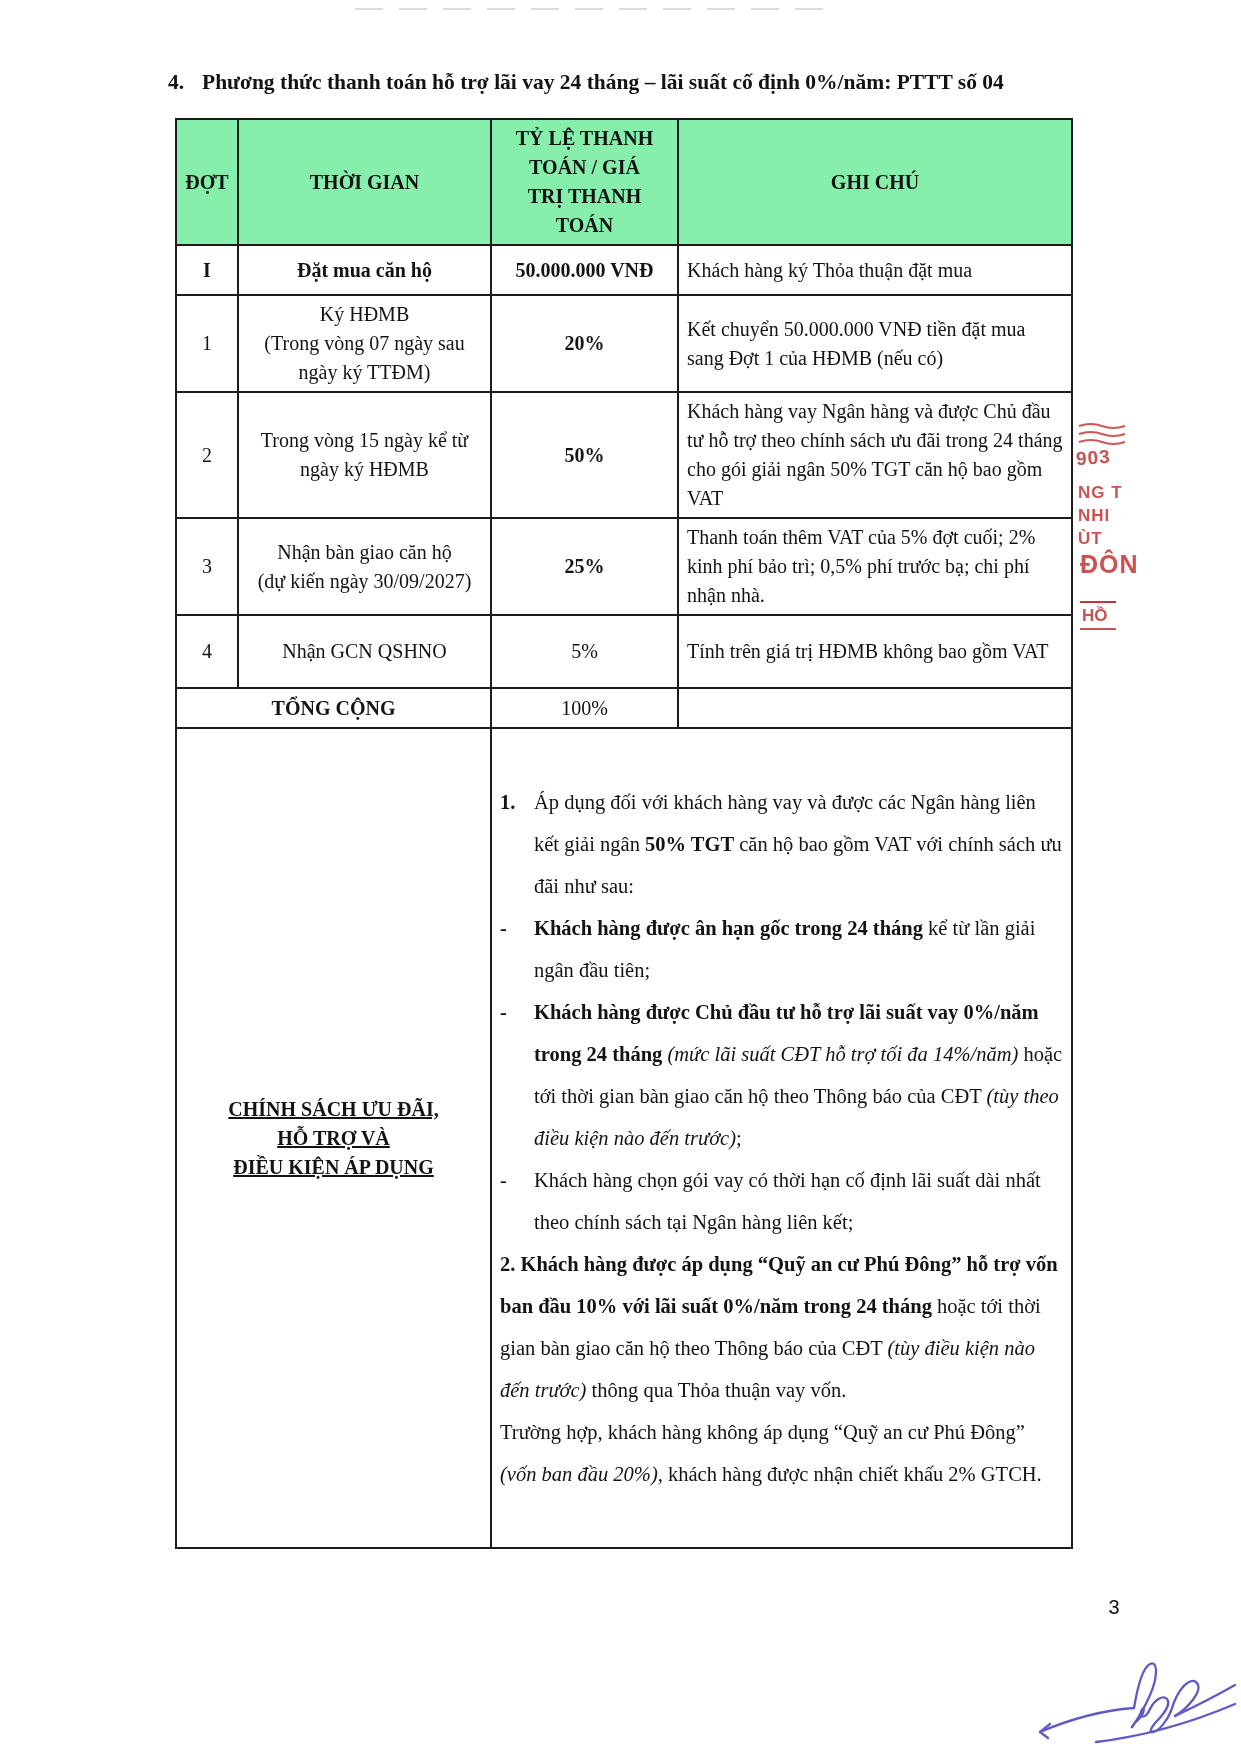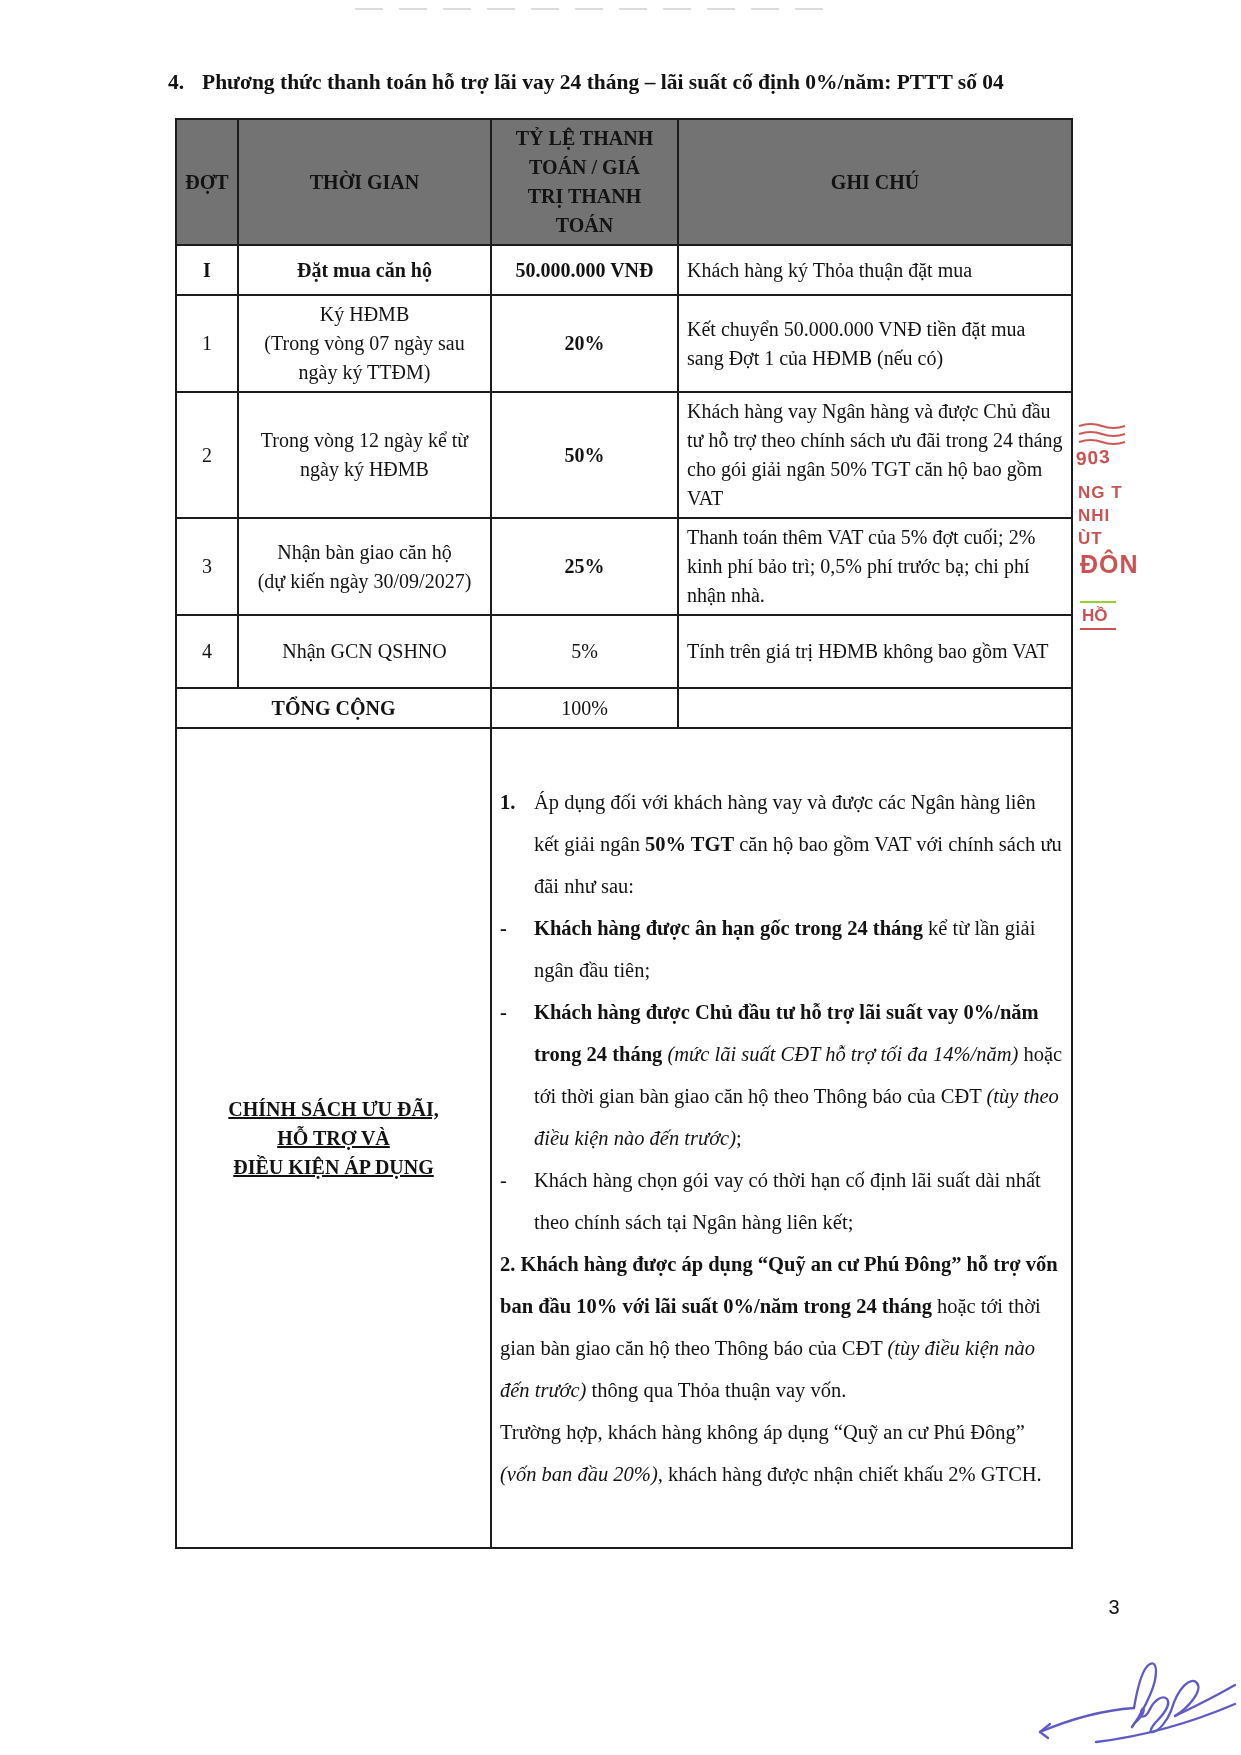--- a/index.html
+++ b/index.html
@@ -17,40 +17,40 @@
   .doc-title .num { display:inline-block; width:34px; }
 
   table.pay {
     position:absolute; left:175px; top:118px; width:896px;
     border-collapse:collapse; table-layout:fixed;
   }
   table.pay td {
     border:2px solid #1c1c1c; font-size:20px; vertical-align:middle;
     padding:4px 8px; line-height:1.45;
   }
-  td.hdr { background:#737373; font-weight:bold; text-align:center; line-height:1.5; }
+  td.hdr { background:#86efac; font-weight:bold; text-align:center; line-height:1.5; }
   td.c { text-align:center; }
   td.b { font-weight:bold; }
   td.note { text-align:left; padding-left:10px; padding-right:6px; }
   .t-bold { font-weight:normal; display:block; }
   .t-rest { font-weight:normal; display:block; }
 
   td.policy-label { text-align:center; font-weight:bold; vertical-align:middle; line-height:1.6;text-decoration:underline; }
   td.policy-body { vertical-align:top; padding:12px 10px 8px 12px; }
   .para { font-size:20.5px; line-height:42px; text-align:left; }
   .para.hang { padding-left:34px; }
   .para.hang .marker { display:inline-block; width:34px; margin-left:-34px; }
   .rb { font-weight:bold; }
   .ri { font-style:italic; }
 
   .stamp { position:absolute; color:#c43b3b; font-weight:bold; font-family:"Liberation Sans", sans-serif; opacity:.88; }
   .stamp-sm { font-size:17px; letter-spacing:1px; }
   .stamp-num { font-size:19px; transform:rotate(-4deg); letter-spacing:1px; }
   .stamp-big { font-size:25px; letter-spacing:1px; }
-  .stamp-ho { font-size:17px; border-top:2px solid #84cc16; border-bottom:2px solid #c43b3b; padding:3px 8px 2px 2px; }
+  .stamp-ho { font-size:17px; border-top:2px solid #b91c1c; border-bottom:2px solid #c43b3b; padding:3px 8px 2px 2px; }
   .stamp-waves { position:absolute; left:1077px; top:420px; }
 
   .page-num { position:absolute; left:1096px; top:1596px; width:36px; text-align:center;
     font-family:"Liberation Sans", sans-serif; font-size:20px; color:#111; }
 
   .signature { position:absolute; left:1038px; top:1652px; }
 </style>
 </head>
 <body>
 
@@ -84,21 +84,21 @@
       <td class="c">1</td>
       <td class="c">
         <span class="t-bold">Ký HĐMB</span>
         <span class="t-rest">(Trong vòng 07 ngày sau ngày ký TTĐM)</span>
       </td>
       <td class="c b">20%</td>
       <td class="note">Kết chuyển 50.000.000 VNĐ tiền đặt mua sang Đợt 1 của HĐMB (nếu có)</td>
     </tr>
     <tr style="height:124px">
       <td class="c">2</td>
-      <td class="c">Trong vòng 12 ngày kể từ ngày ký HĐMB</td>
+      <td class="c">Trong vòng 15 ngày kể từ ngày ký HĐMB</td>
       <td class="c b">50%</td>
       <td class="note">Khách hàng vay Ngân hàng và được Chủ đầu tư hỗ trợ theo chính sách ưu đãi trong 24 tháng cho gói giải ngân 50% TGT căn hộ bao gồm VAT</td>
     </tr>
     <tr style="height:93px">
       <td class="c">3</td>
       <td class="c">
         <span class="t-bold">Nhận bàn giao căn hộ</span>
         <span class="t-rest">(dự kiến ngày 30/09/2027)</span>
       </td>
       <td class="c b">25%</td>

